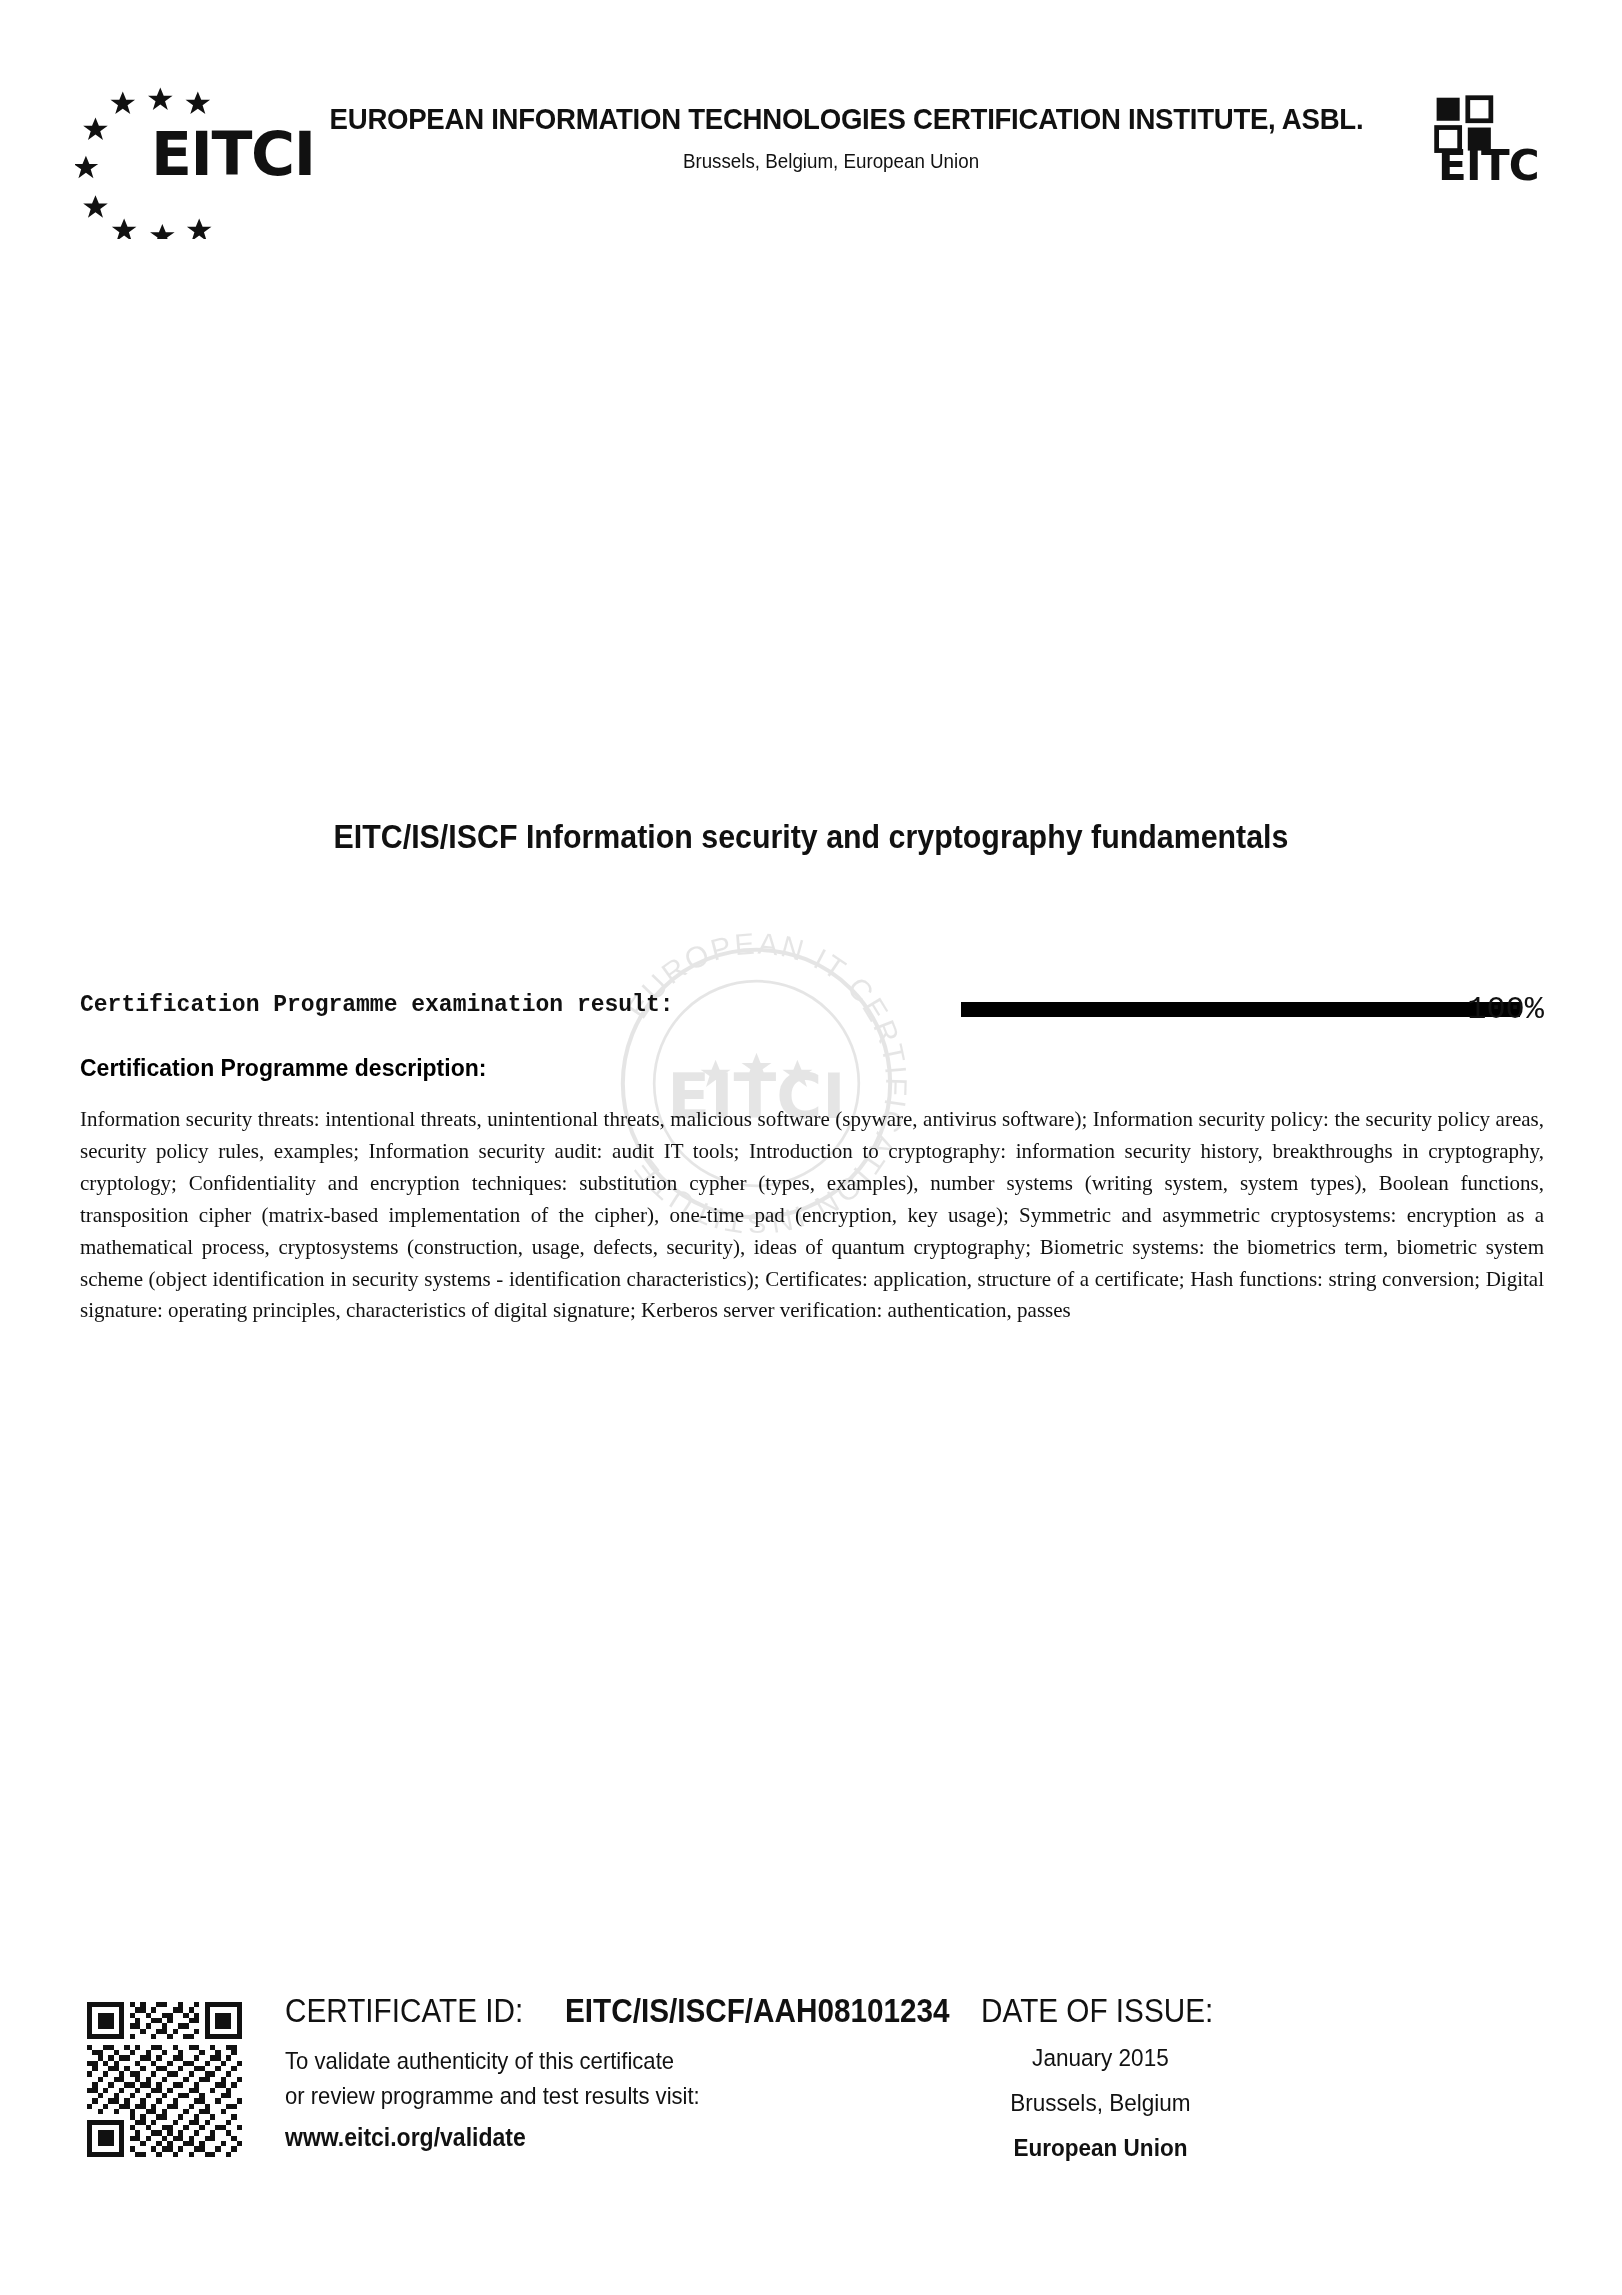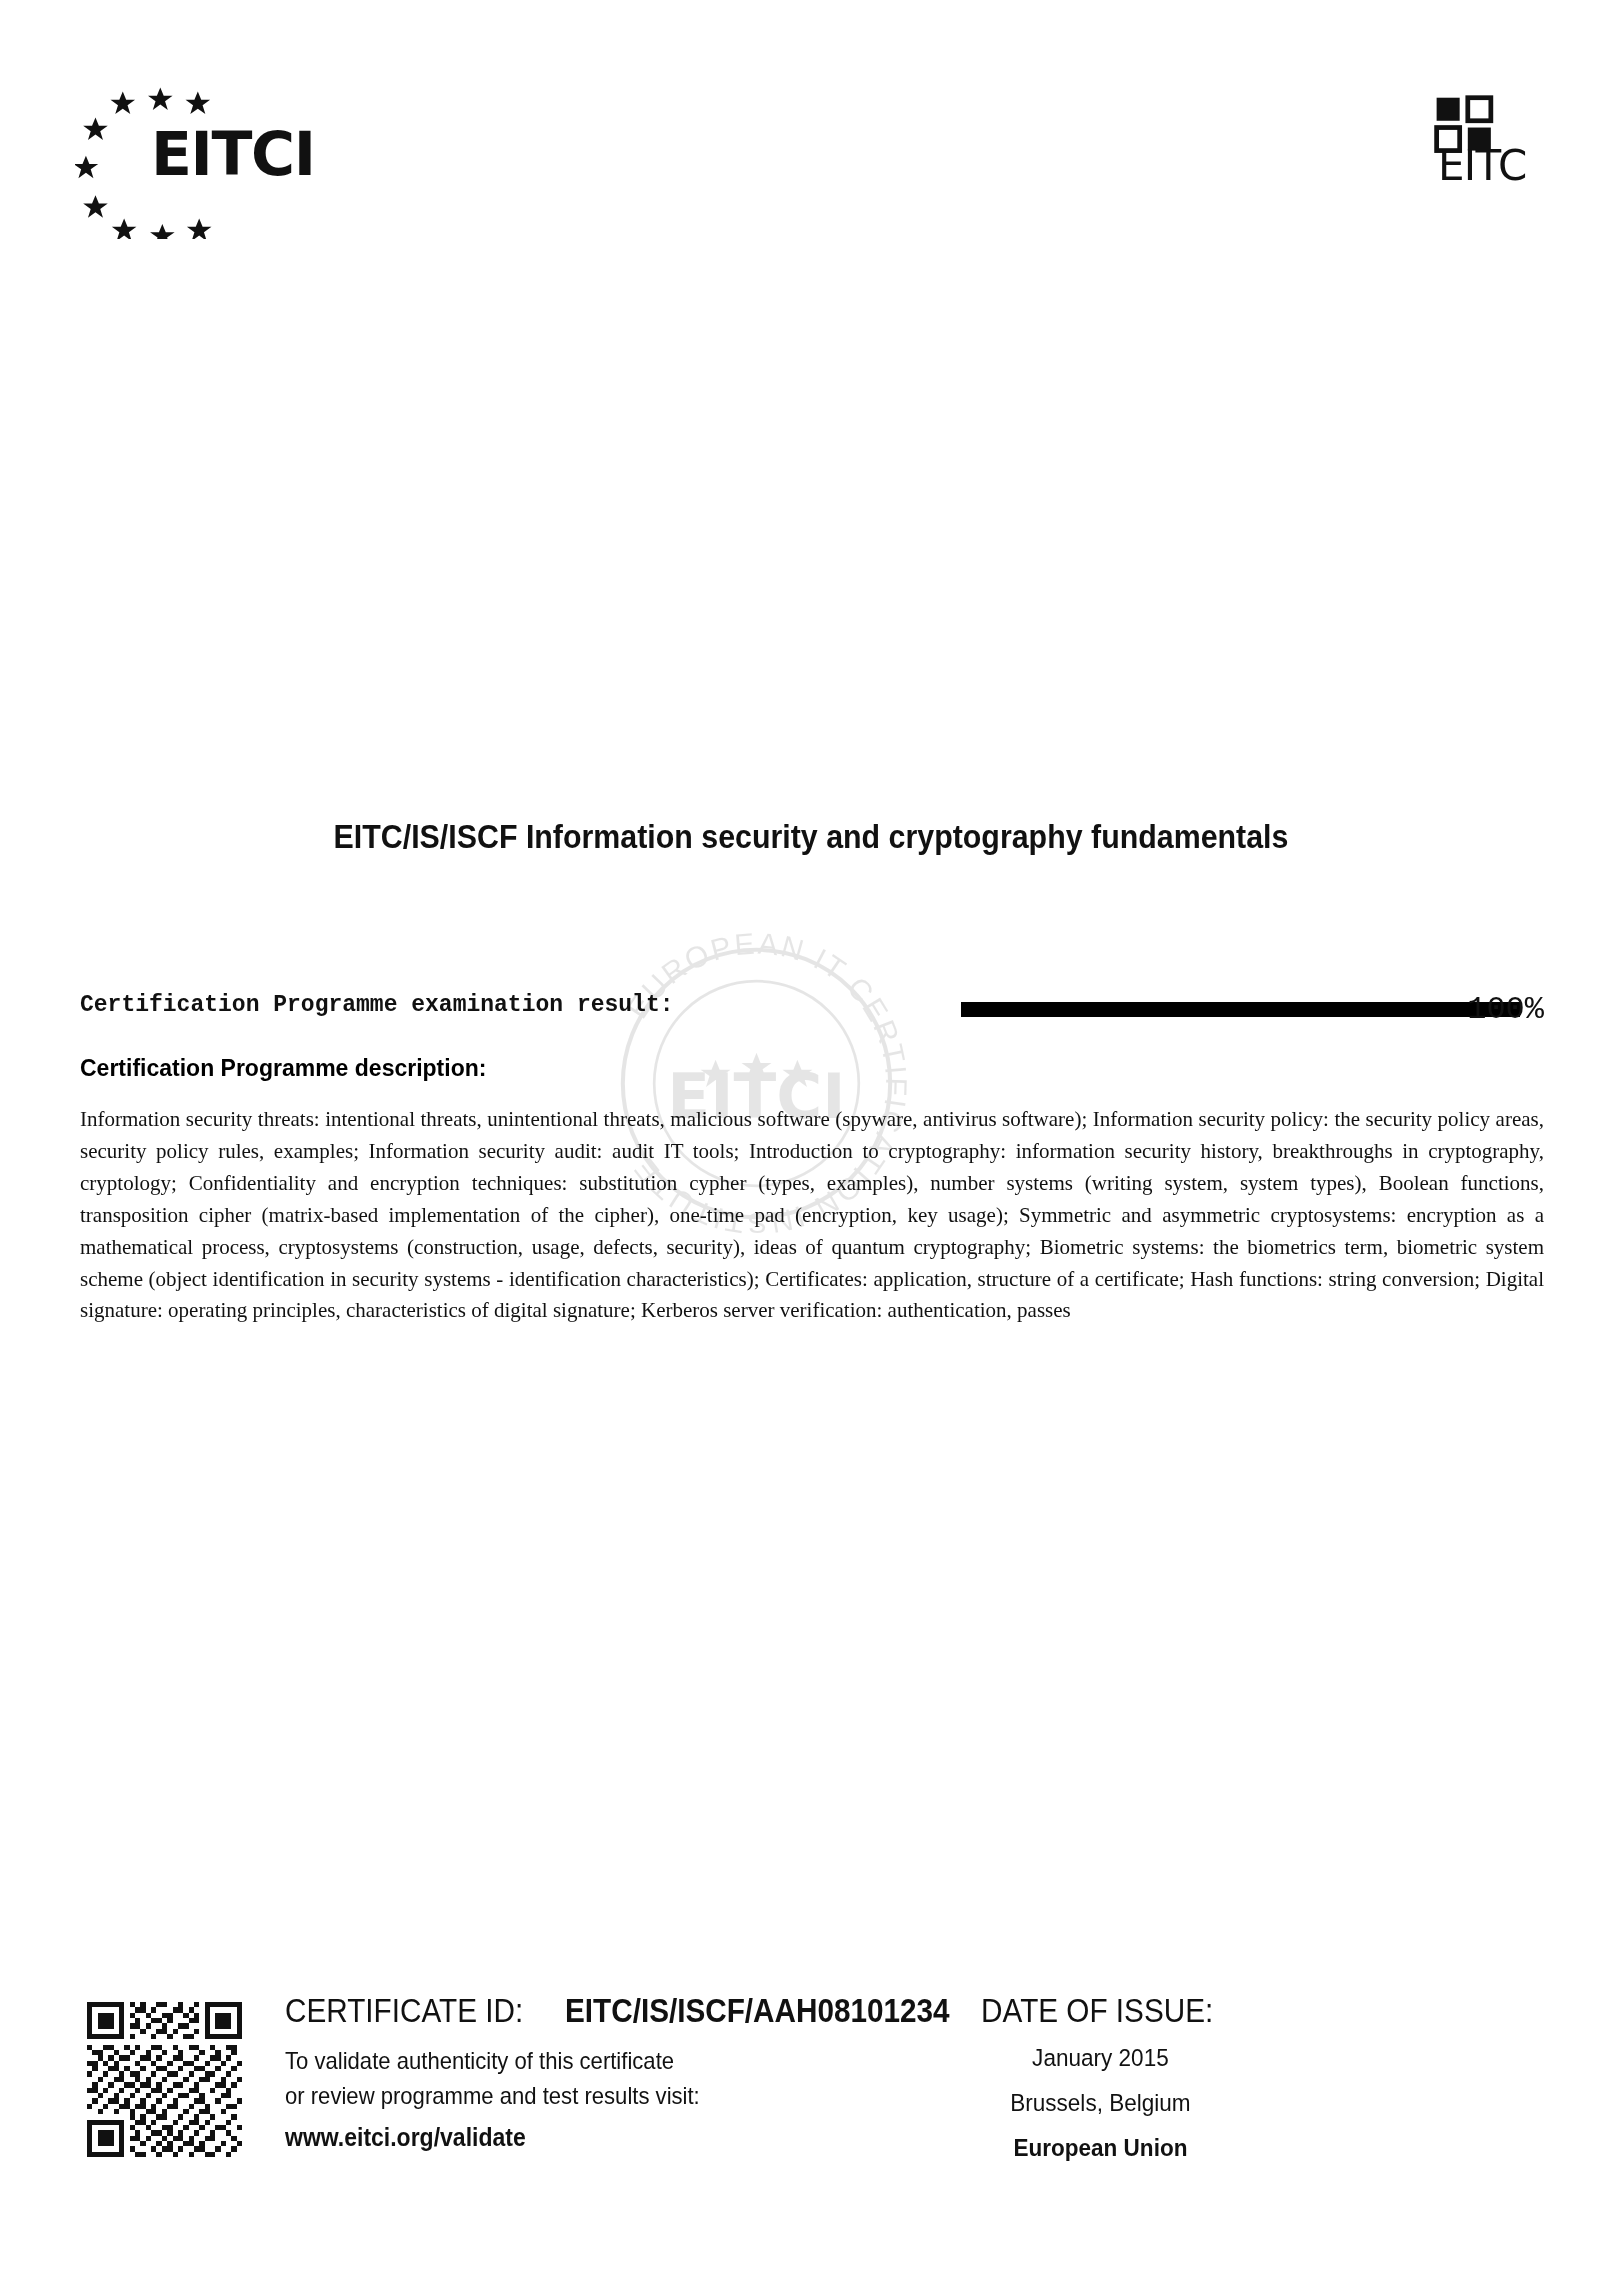--- a/index.html
+++ b/index.html
@@ -85,21 +85,21 @@
     top: 20.4px;
     width: 136px;
     height: 116px;
   }
   .eitc-word {
     position: absolute;
     left: 26px;
     top: 50px;
     font-family: "DejaVu Sans", sans-serif;
     font-size: 42px;
-    font-weight: 400;
+    font-weight: 700;
     letter-spacing: -0.7px;
     line-height: 1;
     color: #111;
   }
 
   
   .title-block {
     position: absolute;
     top: 286px;
     left: 0;
@@ -314,20 +314,24 @@
           <polygon points="16,108 21,120 34,120 23,128 27,141 16,133 5,141 9,128 -2,120 11,120"></polygon>
           <polygon points="30,166 35,178 48,178 37,186 41,199 30,191 19,199 23,186 12,178 25,178"></polygon>
           <polygon points="72,200 77,212 90,212 79,220 83,233 72,225 61,233 65,220 54,212 67,212"></polygon>
           <polygon points="128,208 133,220 146,220 135,228 139,241 128,233 117,241 121,228 110,220 123,220"></polygon>
           <polygon points="182,200 187,212 200,212 189,220 193,233 182,225 171,233 175,220 164,212 177,212"></polygon>
         </g>
       </svg>
       <div class="eitci-word">EITCI</div>
     </div>
 
+    <div class="header-center">
+      <div class="org-name">EUROPEAN INFORMATION TECHNOLOGIES CERTIFICATION INSTITUTE, ASBL.</div>
+      <div class="org-location">Brussels, Belgium, European Union</div>
+    </div>
 
     <div class="eitc-logo">
       <svg width="136" height="61" viewBox="0 0 200 90">
         <rect x="36" y="4" width="34" height="34" fill="#111"></rect>
         <rect x="82" y="4" width="34" height="34" fill="none" stroke="#111" stroke-width="7"></rect>
         <rect x="36" y="48" width="34" height="34" fill="none" stroke="#111" stroke-width="7"></rect>
         <rect x="82" y="48" width="34" height="34" fill="#111"></rect>
       </svg>
       <div class="eitc-word">EITC</div>
     </div>

